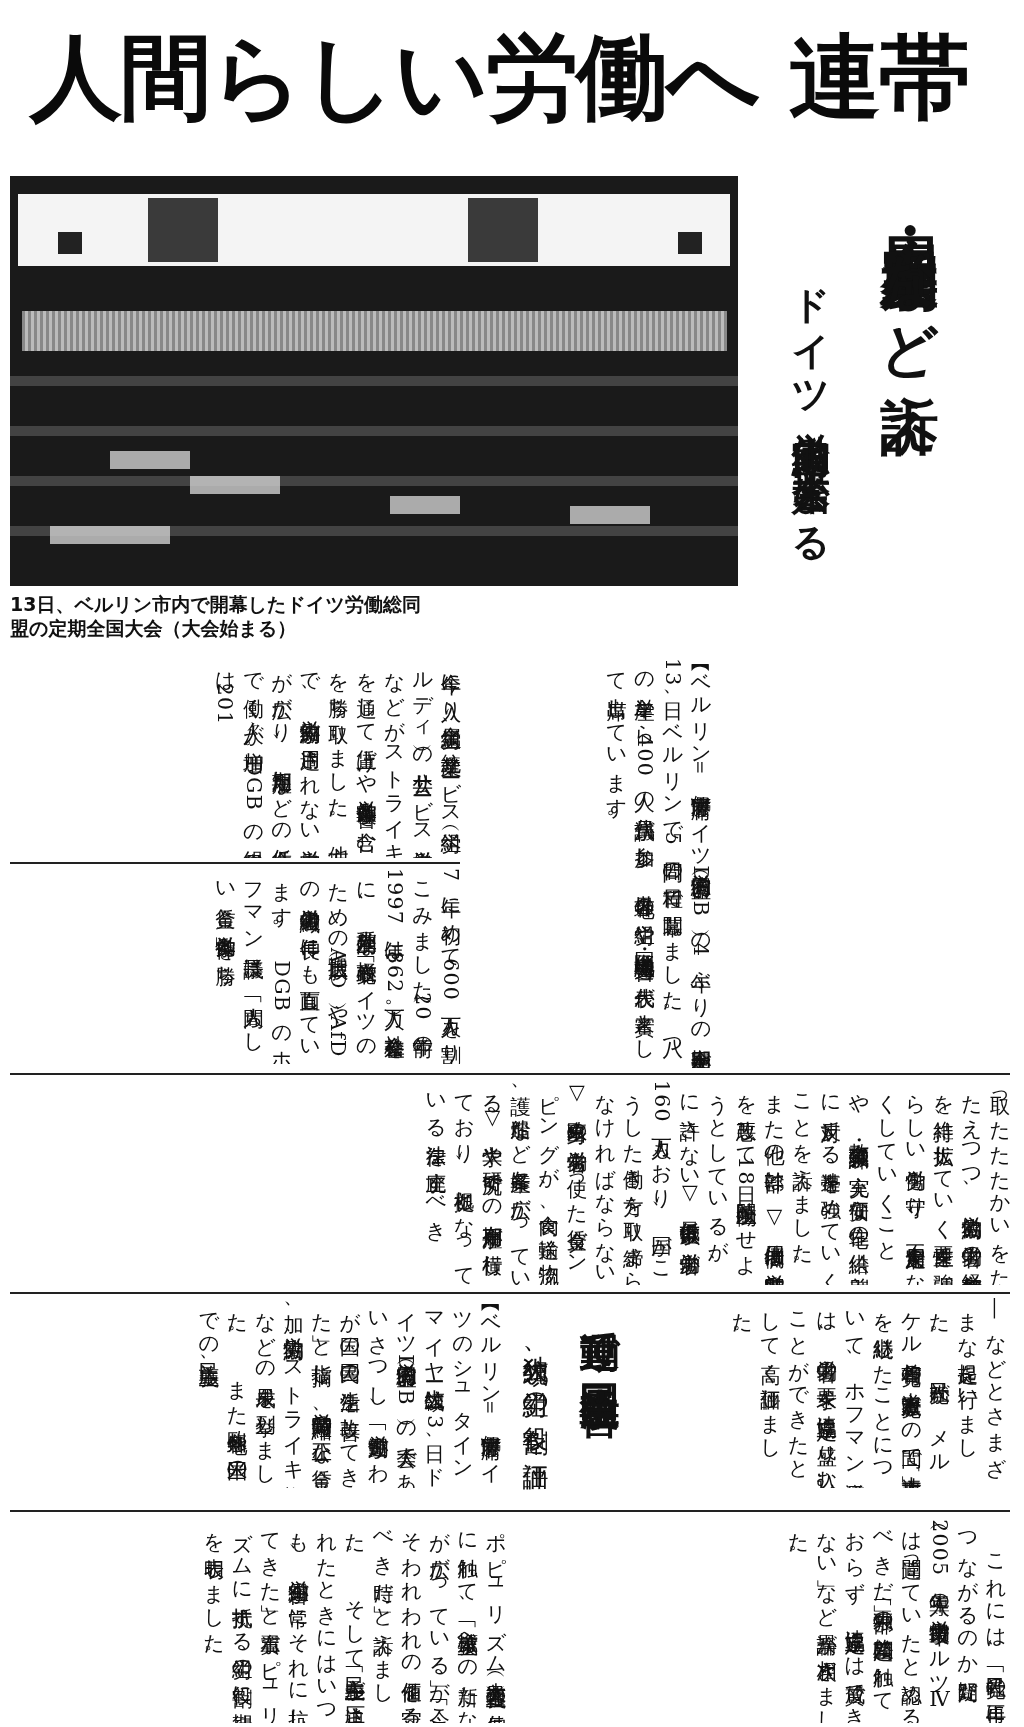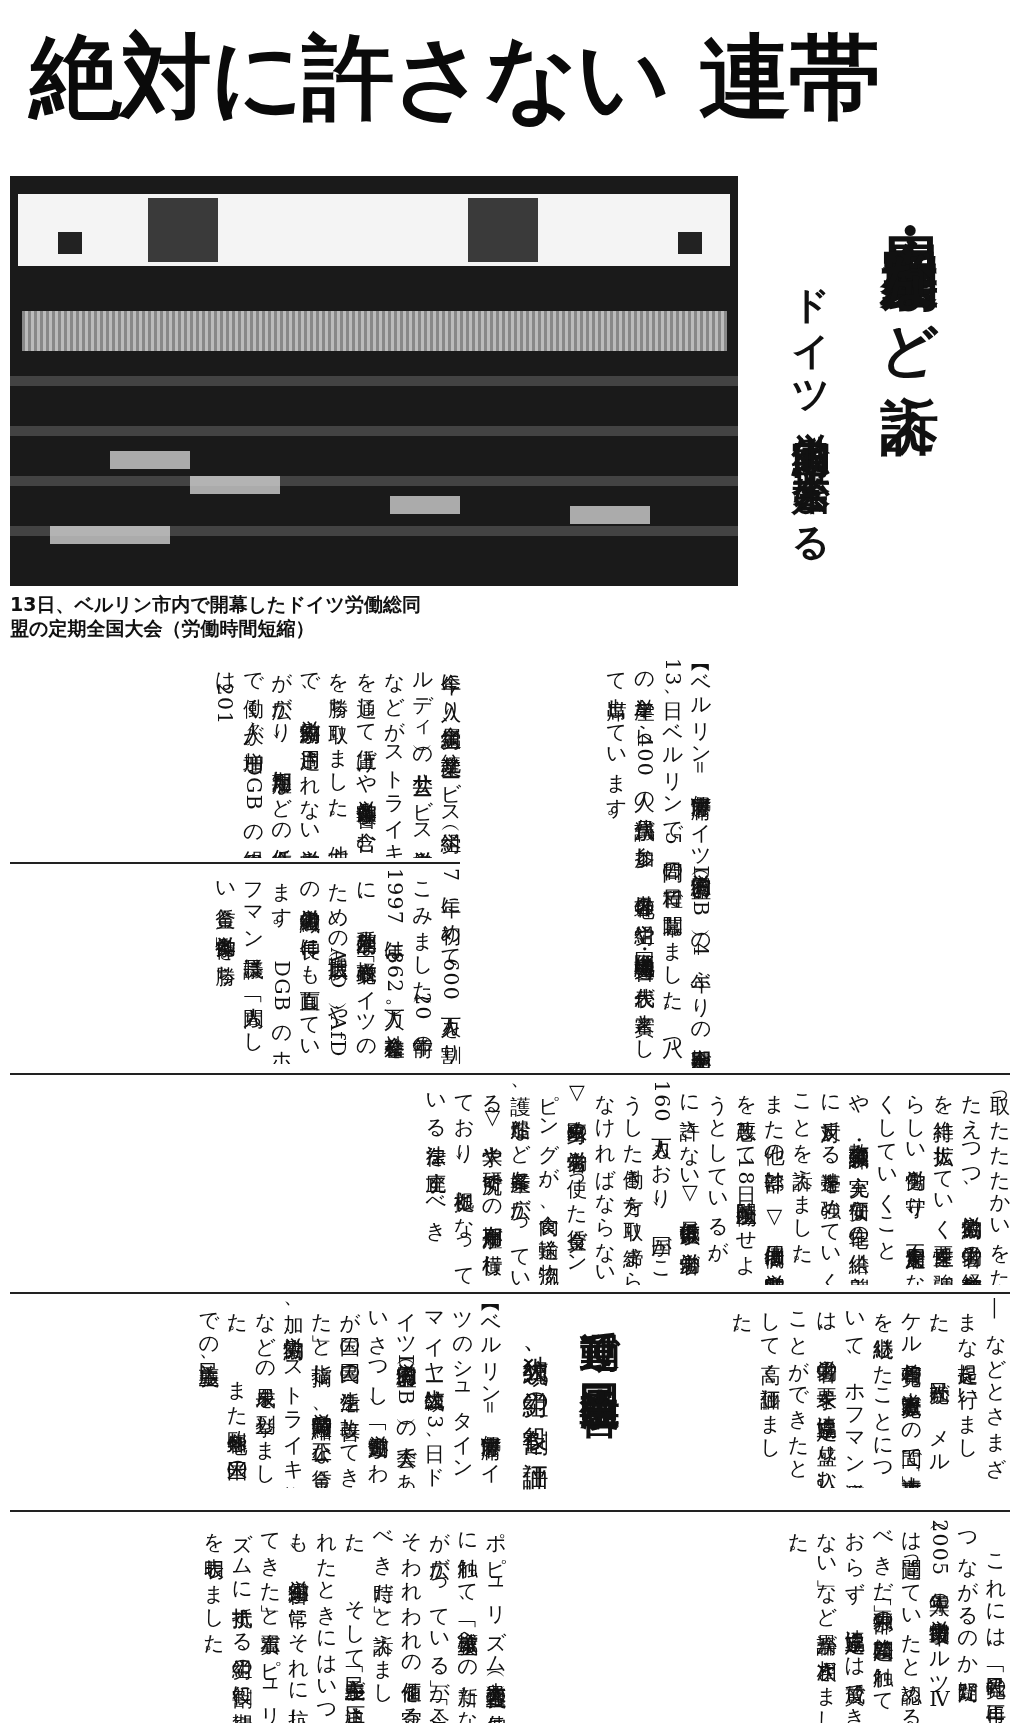--- a/index.html
+++ b/index.html
@@ -24,42 +24,42 @@
   .col { writing-mode:vertical-rl; font-family:"DejaVu Serif", serif; font-size:20.5px;
          line-height:28.2px; letter-spacing:1.2px; color:#111; overflow:hidden; }
   .rule { background:#222; height:2px; }
   .sec-title { left:575px; top:1300px; font-size:40px; line-height:50px; letter-spacing:2px; }
   .sec-sub { left:520px; top:1335px; font-size:26px; line-height:32px; font-weight:normal;
              font-family:"DejaVu Serif", serif; writing-mode:vertical-rl; letter-spacing:2px; }
 </style>
 </head>
 <body>
 
-<div class="abs headline">絶対に許さない 連帯</div>
+<div class="abs headline">人間らしい労働へ 連帯</div>
 
 <div class="abs photo">
   <div class="screen">
     <div class="logo" style="left:40px;"></div>
     <div class="vid" style="left:130px;"></div>
     <div class="vid" style="left:450px;"></div>
     <div class="logo" style="left:660px;"></div>
   </div>
   <div class="stage"></div>
   <div class="row" style="top:200px;"></div>
   <div class="row" style="top:250px;"></div>
   <div class="row" style="top:300px;"></div>
   <div class="row" style="top:350px;"></div>
   <div class="desk" style="left:100px;top:275px;width:80px;"></div>
   <div class="desk" style="left:180px;top:300px;width:90px;"></div>
   <div class="desk" style="left:40px;top:350px;width:120px;"></div>
   <div class="desk" style="left:380px;top:320px;width:70px;"></div>
   <div class="desk" style="left:560px;top:330px;width:80px;"></div>
 </div>
 
-<div class="abs caption">13日、ベルリン市内で開幕したドイツ労働総同盟の定期全国大会（労働時間短縮）</div>
+<div class="abs caption">13日、ベルリン市内で開幕したドイツ労働総同盟の定期全国大会（大会始まる）</div>
 
 <div class="abs title-v main-title">雇用安定・反差別など訴え</div>
 <div class="abs title-v sub-title">ドイツ労働総同盟 大会始まる</div>
 
 <div class="abs col" style="left:475px; top:658px; width:240px; height:410px;">【ベルリン＝伊藤寿庸】ドイツ労働総同盟（DGB）の4年ぶりの定期全国大会が13日、ベルリンで5日間の日程で開幕しました。八つの単産から400人の代議員が参加し、世界各地の労組や国際・地域労組連合の代表が来賓として出席しています。</div>
 <div class="abs col" style="left:5px; top:658px; width:460px; height:200px;">今年に入り金属労組、統一産業サービス労組（ベルディ）の公共サービス労働者などがストライキを通じて賃上げや労働条件改善を含む労働協約を勝ち取りました。他方で、労働協約が適用されない労働者が広がり、短期雇用などの低賃金で働く人々が増加。DGBの組織人員は201</div>
 <div class="abs rule" style="left:10px; top:862px; width:450px;"></div>
 <div class="abs col" style="left:5px; top:868px; width:460px; height:196px;">7年に初めて600万人を割りこみました（20年前の1997年は862万人）。社会格差を背景に、人種差別的な極右政党「ドイツのための選択肢」（AfD）やAfD系の労働者組織の伸長にも直面しています。　DGBのホフマン議長は、「人間らしい賃金と労働条件」を勝ち</div>
 
 <div class="abs rule" style="left:10px; top:1073px; width:1000px;"></div>

